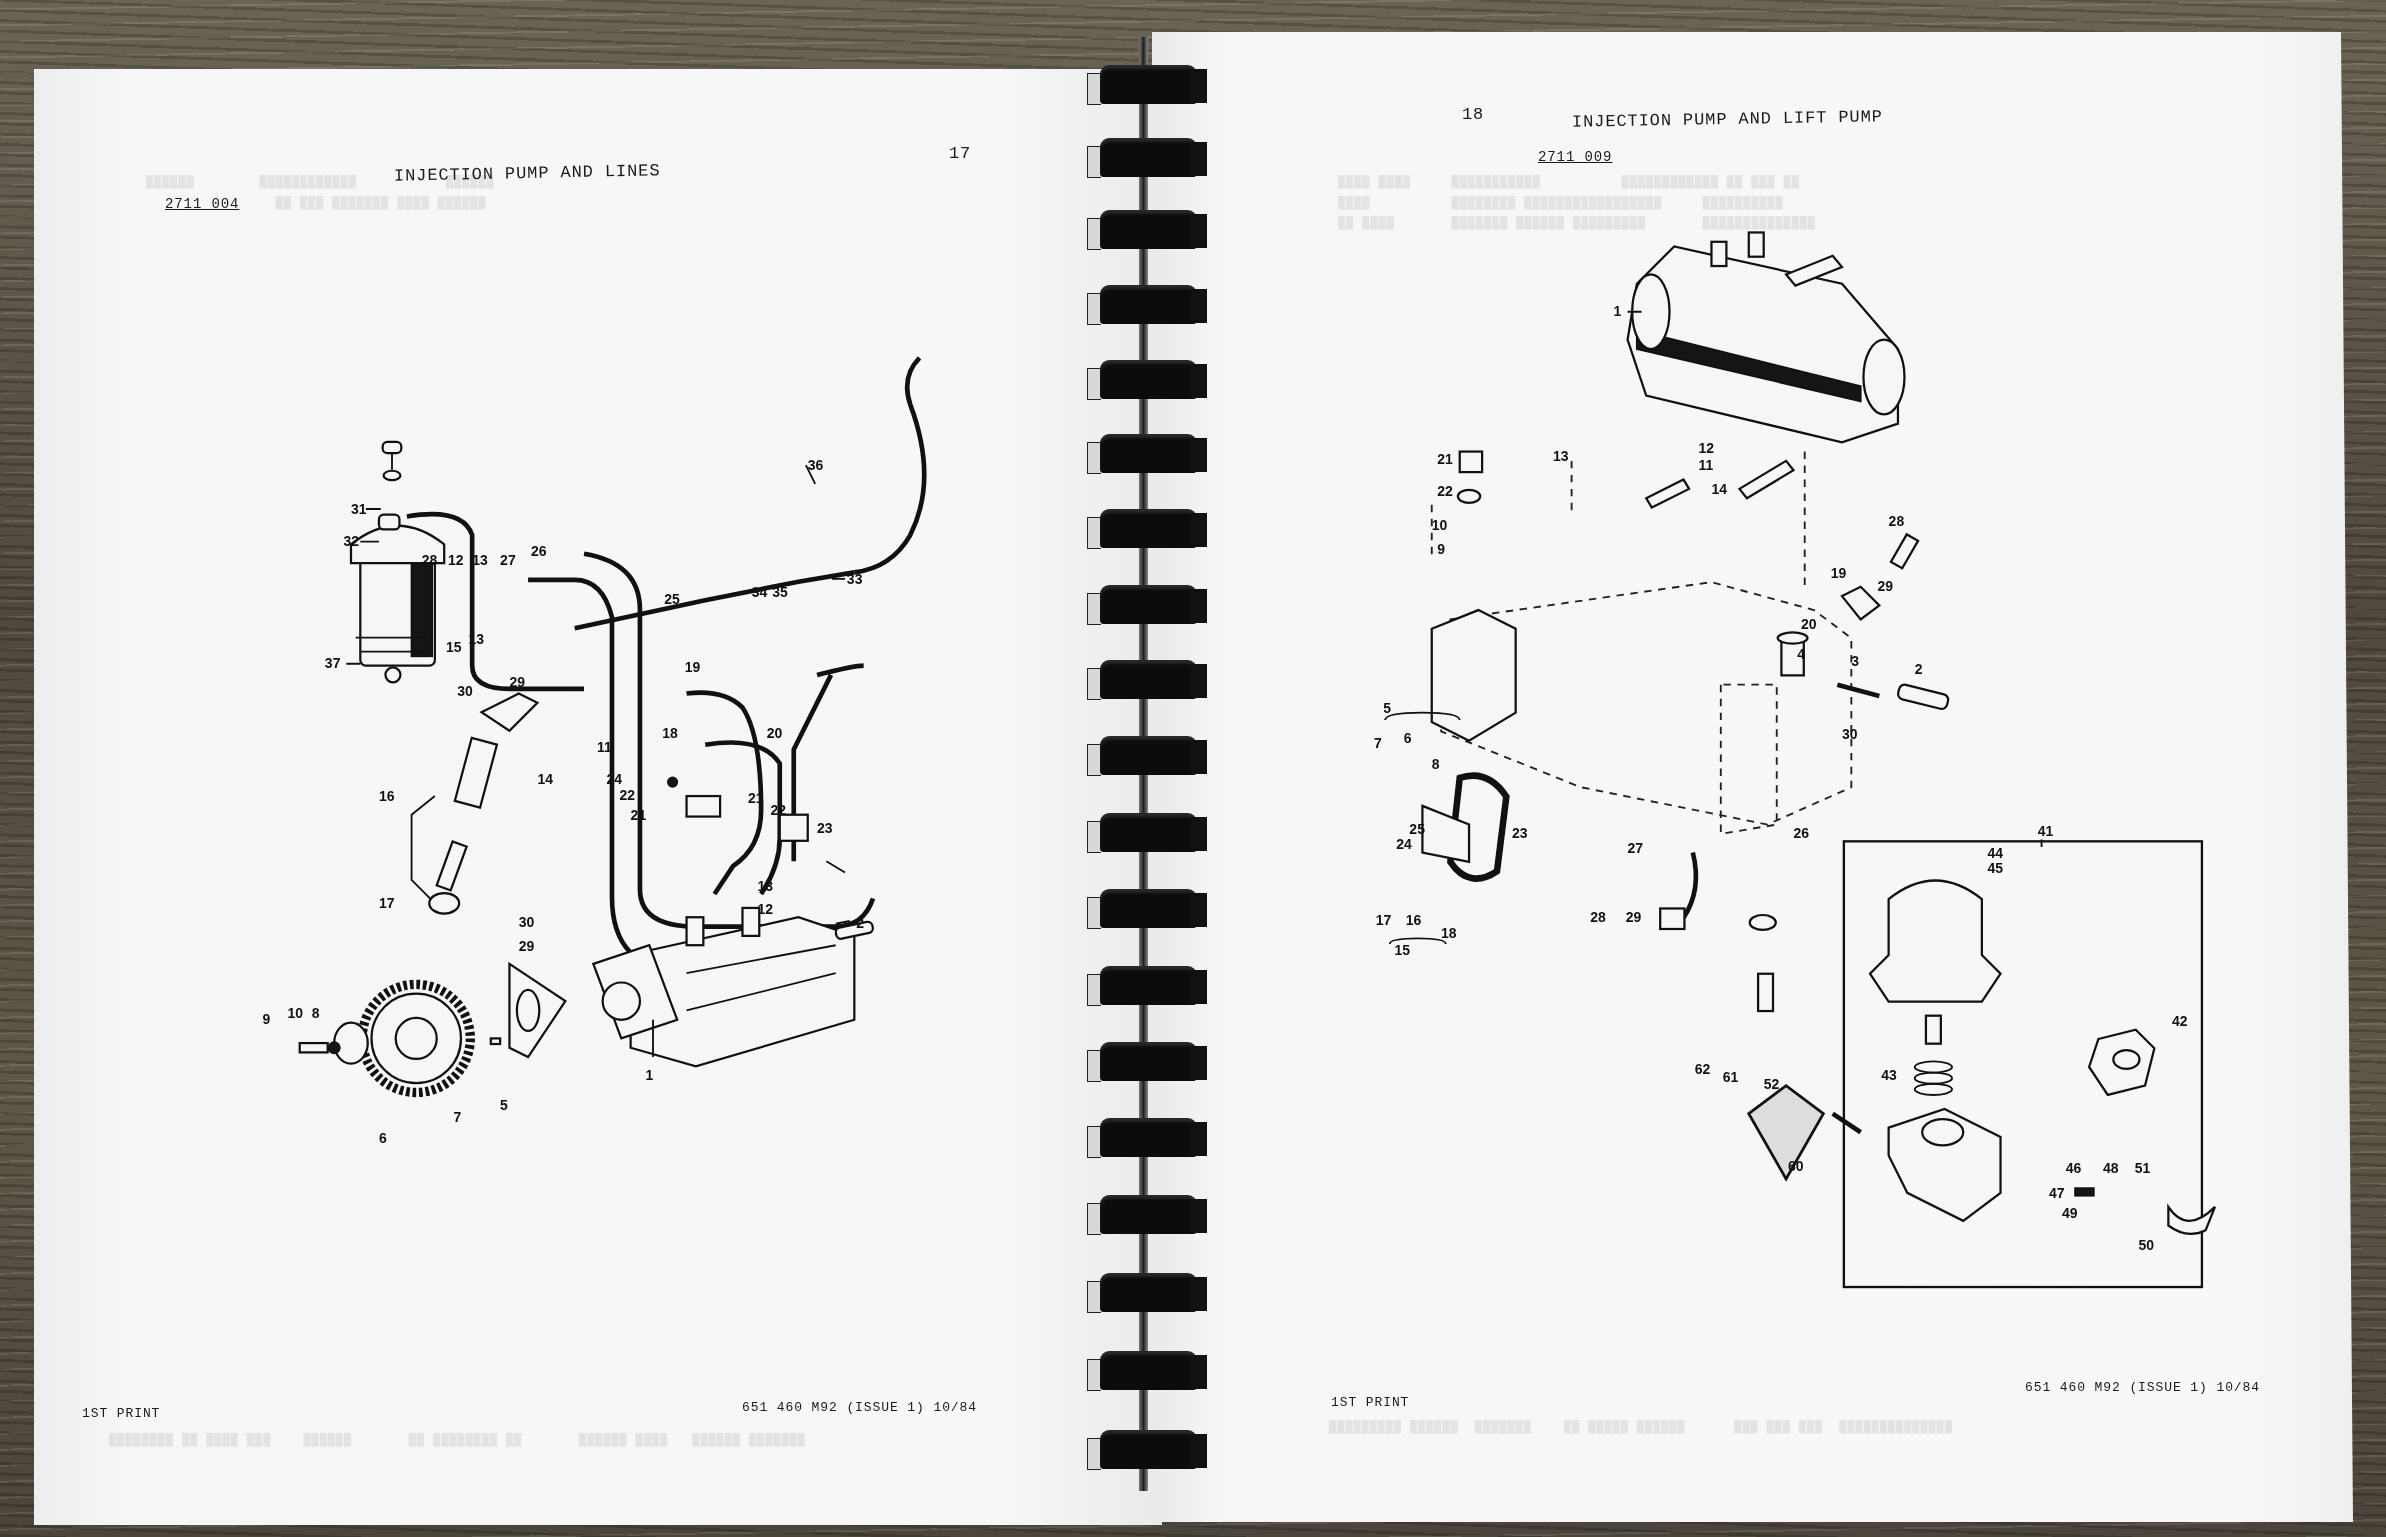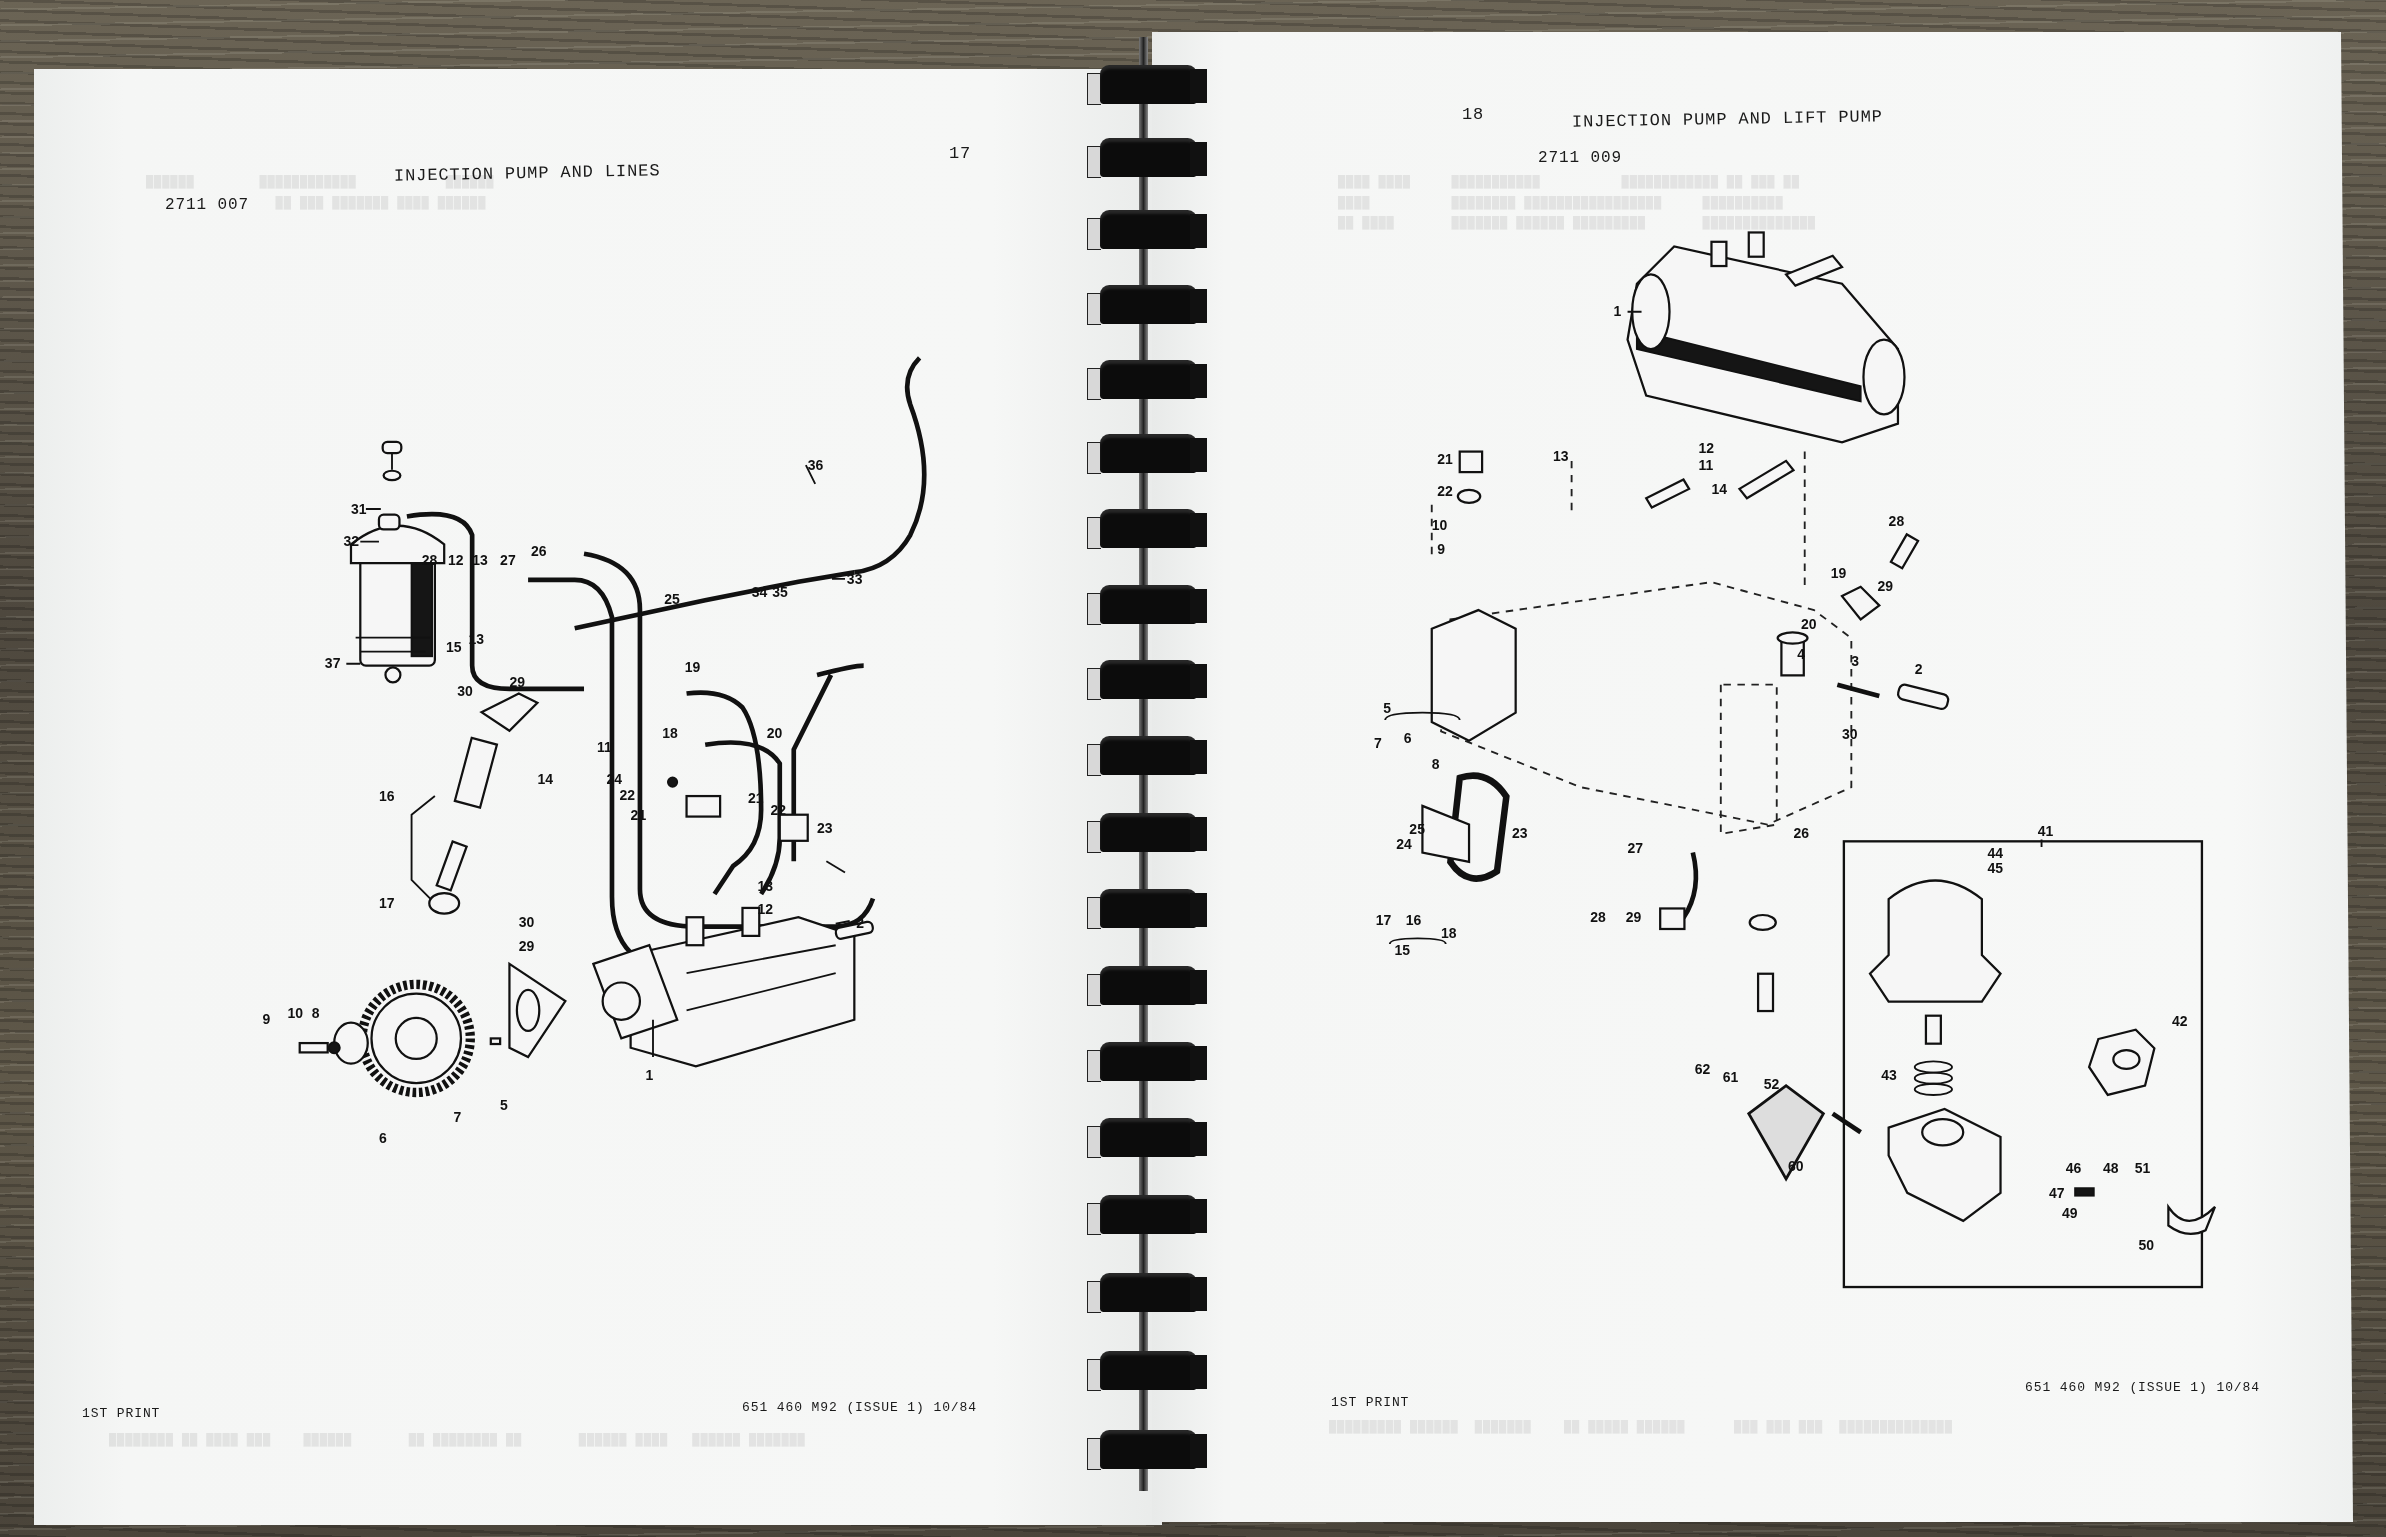--- a/index.html
+++ b/index.html
@@ -18,21 +18,21 @@
     box-shadow:0 0 5.6px rgba(0,0,0,0.35);
   }
   #page-left{left:34px;top:69px;width:1128px;height:1456px;
     clip-path:polygon(0 0,100% 0,100% 100%,0 100%);
     background:linear-gradient(90deg,#eceeed 0%,#f5f6f5 8%,#f6f7f6 85%,#e9ebea 100%);}
   #page-right{left:1152px;top:32px;width:1201px;height:1490px;
     clip-path:polygon(0 0,99% 0,100% 100%,0 100%);
     background:linear-gradient(90deg,#e8eae9 0%,#f5f6f5 6%,#f7f8f7 90%,#eef0ef 100%);}
   .ghost{position:absolute;color:rgba(60,60,60,0.10);font-size:12px;line-height:20.5px;white-space:pre;letter-spacing:0.9px;}
   .hdr{position:absolute;font-size:17px;letter-spacing:0.9px;white-space:nowrap;}
-  .small{font-size:16px;}
+  .small{font-size:14px;text-decoration:underline;}
   .ftr{position:absolute;font-size:13px;letter-spacing:0.9px;white-space:nowrap;}
   .diagram{position:absolute;}
   .diagram text{font-family:"Liberation Sans","DejaVu Sans",sans-serif;font-weight:bold;font-size:15px;fill:#111;}
   .ln{stroke:#111;stroke-width:2;fill:none;}
   .thick{stroke:#111;stroke-width:5;fill:none;}
   .part{stroke:#111;stroke-width:2.4;fill:#f6f6f6;}
   .dark{fill:#151515;stroke:#111;stroke-width:2;}
   .dash{stroke:#222;stroke-width:2;stroke-dasharray:8 7;fill:none;}
   #binding{position:absolute;left:1072px;top:37px;width:168px;height:1492px;}
   .coil{position:absolute;left:15px;width:119px;height:39px;}
@@ -43,21 +43,21 @@
   .spine{position:absolute;left:67px;top:0;width:9.3px;height:1454px;background:linear-gradient(90deg,#777,#222 50%,#888);}
 </style>
 </head>
 <body>
 
 <div id="page-left" class="page">
   <div class="ghost" style="left:112px;top:103px;">██████        ████████████           ██████
                 ██ ███ ███████ ████ ██████</div>
   <div class="hdr" style="left:360px;top:95px;transform:rotate(-1.2deg);">INJECTION PUMP AND LINES</div>
   <div class="hdr" style="left:915px;top:75px;">17</div>
-  <div class="hdr small" style="left:131px;top:127px;">2711 007</div>
+  <div class="hdr small" style="left:131px;top:127px;">2711 004</div>
 
   <svg class="diagram" style="left:0;top:0" width="1128" height="1456" viewBox="0 0 1210 1562">
 
     <g>
       <rect class="part" x="350" y="510" width="80" height="130" rx="6"></rect>
       <rect class="dark" x="405" y="520" width="22" height="110"></rect>
       <path class="part" d="M340 510 q50 -40 100 0 v20 h-100z"></path>
       <path class="ln" d="M345 610 h80 M350 625 h70"></path>
       <circle class="part" cx="385" cy="650" r="8"></circle>
       <rect class="part" x="370" y="478" width="22" height="16" rx="5"></rect>

